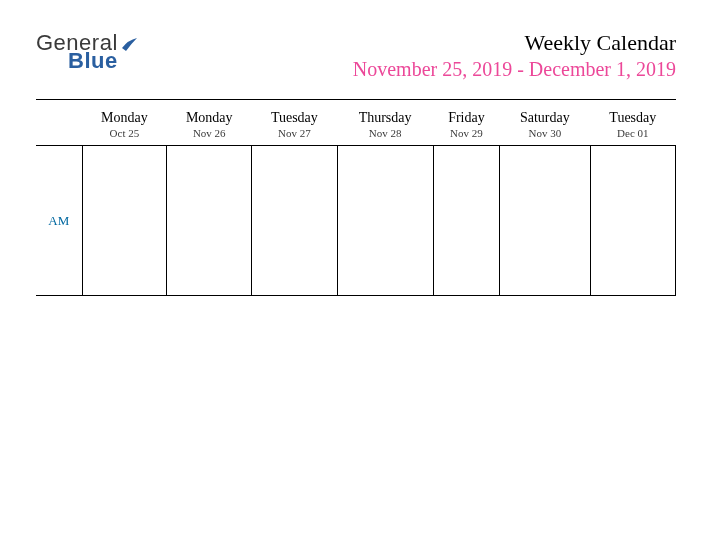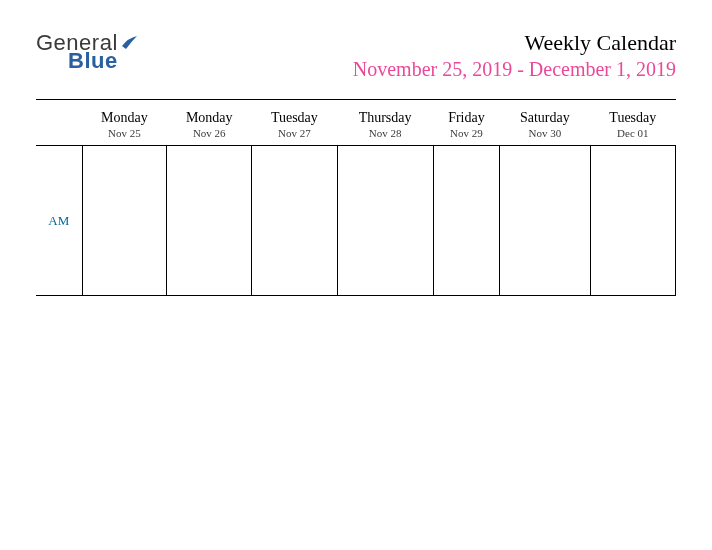--- a/index.html
+++ b/index.html
@@ -22,21 +22,21 @@
     }
     .logo {
       display: flex;
       flex-direction: column;
       line-height: 1;
       font-family: Arial, sans-serif;
       margin-top: 2px;
     }
     .logo-row {
       display: flex;
-      align-items: flex-start;
+      align-items: flex-end;
     }
     .logo-general {
       font-size: 22px;
       font-weight: 400;
       color: #3a3a3a;
       letter-spacing: 0.5px;
     }
     .logo-swoosh {
       width: 20px;
       height: 20px;
@@ -150,21 +150,21 @@
       <th>Monday</th>
       <th>Monday</th>
       <th>Tuesday</th>
       <th>Thursday</th>
       <th>Friday</th>
       <th>Saturday</th>
       <th>Tuesday</th>
     </tr>
     <tr class="cal-date-row">
       <th></th>
-      <th>Nov 25</th>
+      <th>Oct 25</th>
       <th>Nov 26</th>
       <th>Nov 27</th>
       <th>Nov 28</th>
       <th>Nov 29</th>
       <th>Nov 30</th>
       <th>Dec 01</th>
     </tr>
   </thead>
   <tbody>
     <tr class="body-row">

